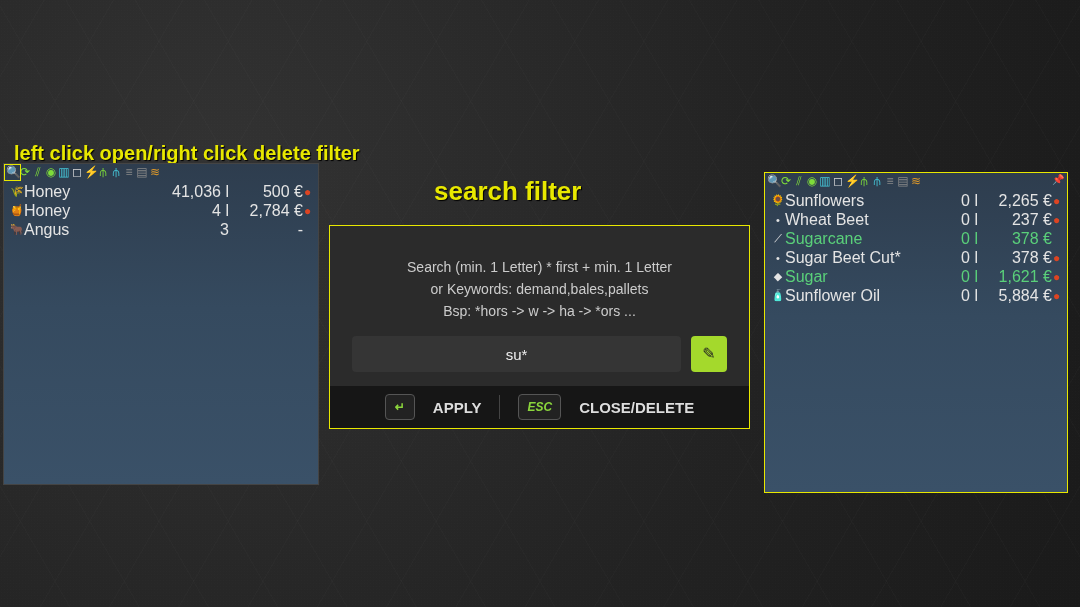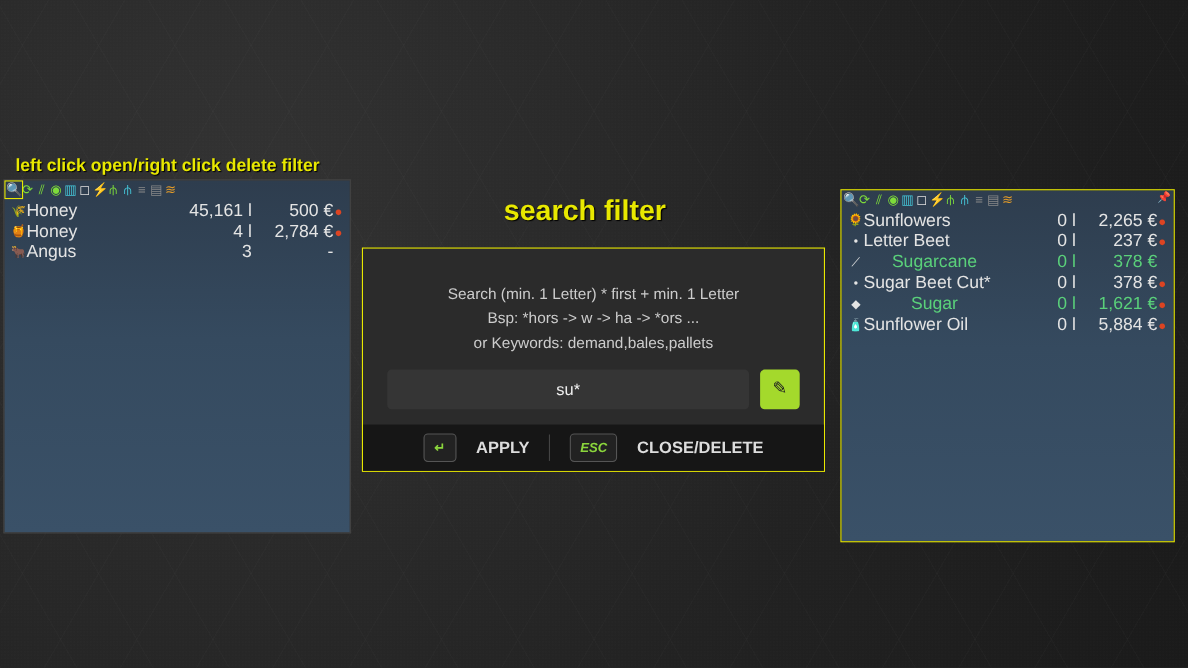--- a/index.html
+++ b/index.html
@@ -26,26 +26,26 @@
     background-image: radial-gradient(rgba(255,255,255,0.04) 1px, transparent 1px);
     background-size: 3px 3px;
     opacity:0.25;
   }
 
   .hint {
     position: absolute;
     left: 14px; top: 142px;
     color: #e8e800;
     font-weight: bold;
-    font-size: 16px;
+    font-size: 20px;
     text-shadow: 1px 1px 1px #000;
   }
   .title {
     position: absolute;
-    left: 458px; top: 176px;
+    left: 434px; top: 176px;
     color: #e8e800;
     font-weight: bold;
     font-size: 26px;
     text-shadow: 1px 1px 1px #000;
   }
 
   .panel {
     position: absolute;
     background: linear-gradient(180deg, #2e3d4e 0%, #354a5f 45%, #3a5168 100%);
     border: 1px solid #444;
@@ -111,21 +111,21 @@
   }
   .row .name { flex:1; }
   .row .qty { width:70px; text-align:right; padding-right:6px; }
   .row .price { width:68px; text-align:right; }
   .row .dot {
     width:8px;
     font-size:12px;
     color:#d42; margin-left:1px;
     text-align:left;
   }
-  .hl { color:#5ad07a;text-align:center; }
+  .hl { color:#5ad07a; }
 
   
   .dialog {
     position:absolute;
     left: 329px; top: 225px;
     width: 421px; height: 204px;
     border: 1px solid #e8e800;
     background: #2b2b2b;
     color:#ccc;
     display:flex;
@@ -208,21 +208,21 @@
       <span class="c-green">⫛</span>
       <span class="c-cyan">⫛</span>
       <span class="c-grey">≡</span>
       <span class="c-grey">▤</span>
       <span class="c-orange">≋</span>
     </div>
   <div class="rows" id="rows-left">
       <div class="row">
         <span class="ic">🌾</span>
         <span class="name">Honey</span>
-        <span class="qty">45,161 l</span>
+        <span class="qty">41,036 l</span>
         <span class="price">500 €</span>
         <span class="dot">●</span>
       </div>
       <div class="row">
         <span class="ic">🍯</span>
         <span class="name">Honey</span>
         <span class="qty">4 l</span>
         <span class="price">2,784 €</span>
         <span class="dot">●</span>
       </div>
@@ -255,21 +255,21 @@
   <div class="rows" id="rows-right">
       <div class="row">
         <span class="ic">🌻</span>
         <span class="name">Sunflowers</span>
         <span class="qty">0 l</span>
         <span class="price">2,265 €</span>
         <span class="dot">●</span>
       </div>
       <div class="row">
         <span class="ic">•</span>
-        <span class="name">Letter Beet</span>
+        <span class="name">Wheat Beet</span>
         <span class="qty">0 l</span>
         <span class="price">237 €</span>
         <span class="dot">●</span>
       </div>
       <div class="row">
         <span class="ic">⟋</span>
         <span class="name hl">Sugarcane</span>
         <span class="qty hl">0 l</span>
         <span class="price hl">378 €</span>
         <span class="dot"></span>
@@ -294,22 +294,22 @@
         <span class="qty">0 l</span>
         <span class="price">5,884 €</span>
         <span class="dot">●</span>
       </div>
     </div>
 </div>
 
 <div class="dialog">
   <div class="body">
     <div>Search (min. 1 Letter) * first + min. 1 Letter</div>
+    <div>or Keywords: demand,bales,pallets</div>
     <div>Bsp: *hors -&gt; w -&gt; ha -&gt; *ors ...</div>
-    <div>or Keywords: demand,bales,pallets</div>
     <div class="inputrow">
       <input class="textin" type="text" value="su*" style="">
       <div class="editbtn">
         <span>✎</span>
       </div>
     </div>
   </div>
   <div class="footer">
     <span class="kbd enter">↵</span>
     <span>APPLY</span>

